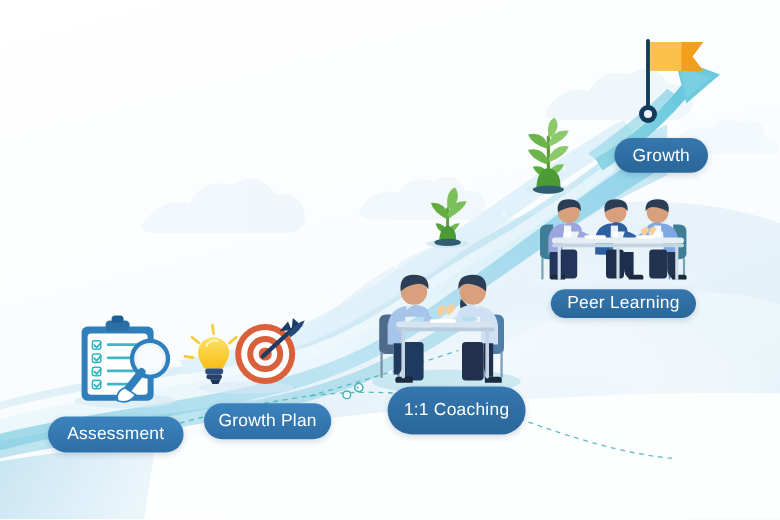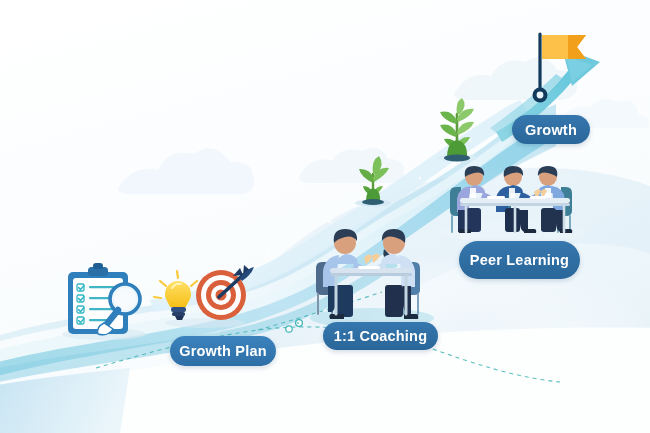--- a/index.html
+++ b/index.html
@@ -8,35 +8,35 @@
     position:relative;
     width:650px;height:433px;
     overflow:hidden;
     background:#ffffff;
   }
   #scene{position:absolute;inset:0;width:650px;height:433px;}
   .badge{
     position:absolute;
     display:flex;align-items:center;justify-content:center;
     color:#ffffff;
-    font-weight:bold;
+    font-weight:normal;
     letter-spacing:.2px;
     white-space:nowrap;
     box-sizing:border-box;
     border-radius:999px;
     box-shadow:0 2px 5px rgba(20,60,100,.18);
     user-select:none;
   }
   #badge-assessment{left:40px;top:347px;width:113px;height:30px;font-size:14.5px;
     background:linear-gradient(180deg,#3b83bd 0%,#2e6ea6 100%);}
   #badge-action{left:170px;top:336px;width:106px;height:30px;font-size:14.5px;
     background:linear-gradient(180deg,#3b83bd 0%,#2e6ea6 100%);}
-  #badge-coaching{left:323px;top:322px;width:115px;height:28px;font-size:14.5px;
+  #badge-coaching{left:323px;top:322px;width:115px;height:40px;font-size:14.5px;
     background:linear-gradient(180deg,#3577ae 0%,#2a6699 100%);}
-  #badge-peer{left:459px;top:241px;width:121px;height:38px;font-size:14.5px;
+  #badge-peer{left:459px;top:241px;width:121px;height:24px;font-size:14.5px;
     background:linear-gradient(180deg,#3577ae 0%,#2a6699 100%);}
   #badge-growth{left:512px;top:115px;width:78px;height:29px;font-size:14.5px;
     background:linear-gradient(180deg,#3577ae 0%,#2a6699 100%);}
 </style>
 </head>
 <body>
 
 <div id="stage">
 
   <svg id="scene" viewBox="0 0 650 433" xmlns="http://www.w3.org/2000/svg">
@@ -368,20 +368,23 @@
     <g>
       <path d="M540,96 l0,-62" stroke="#123a5c" stroke-width="3.2" stroke-linecap="round"></path>
       <circle cx="540" cy="95" r="7.5" fill="#123a5c"></circle>
       <circle cx="540" cy="95" r="3.4" fill="#eaf4fa"></circle>
       <path d="M542,35 l44,0 l-9,12 l9,12 l-44,0 z" fill="url(#gFlag)"></path>
       <path d="M542,35 l26,0 l0,24 l-26,0 z" fill="#fdc14a"></path>
       <path d="M568,35 l18,0 l-9,12 l9,12 l-18,0 z" fill="#f29f1c"></path>
     </g>
   </svg>
 
+  <div class="badge" id="badge-assessment">
+    <span>Assessment</span>
+  </div>
 
   <div class="badge" id="badge-action">
     <span>Growth Plan</span>
   </div>
 
   <div class="badge" id="badge-coaching">
     <span>1:1 Coaching</span>
   </div>
 
   <div class="badge" id="badge-peer">

